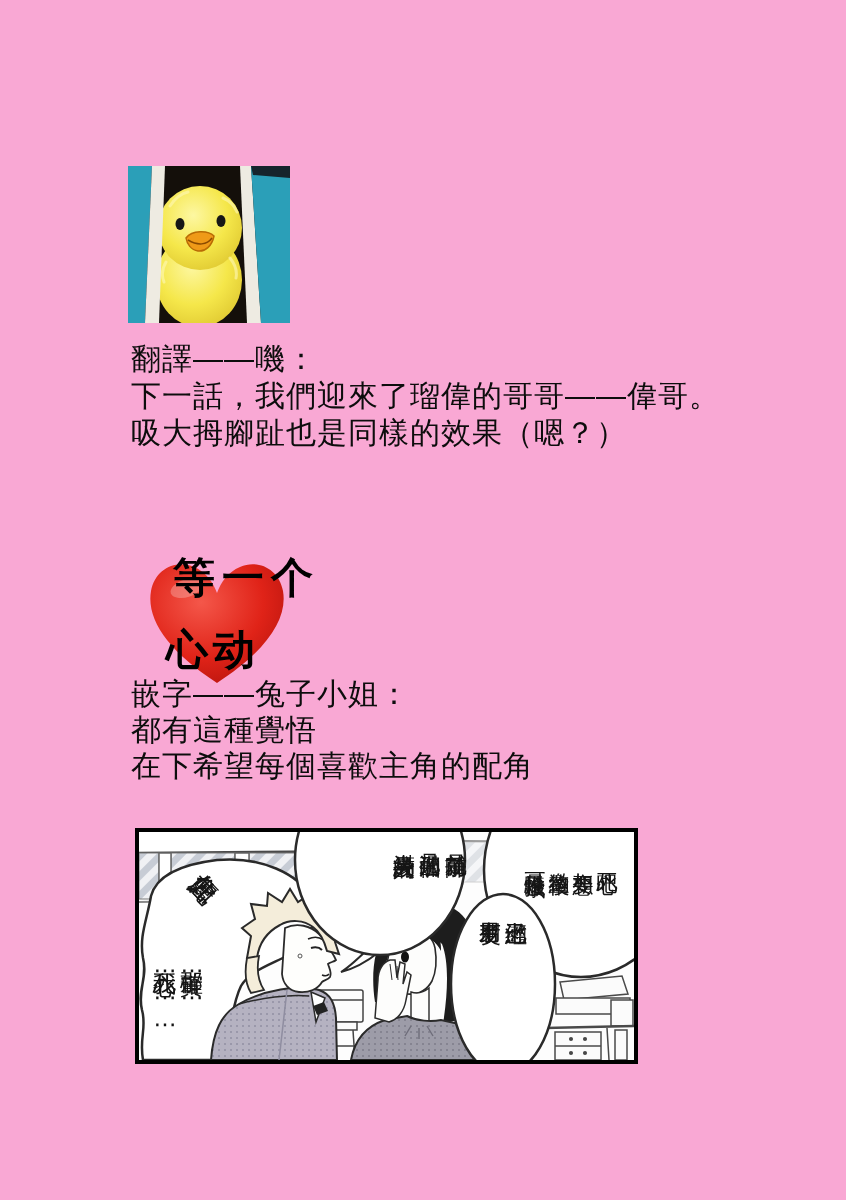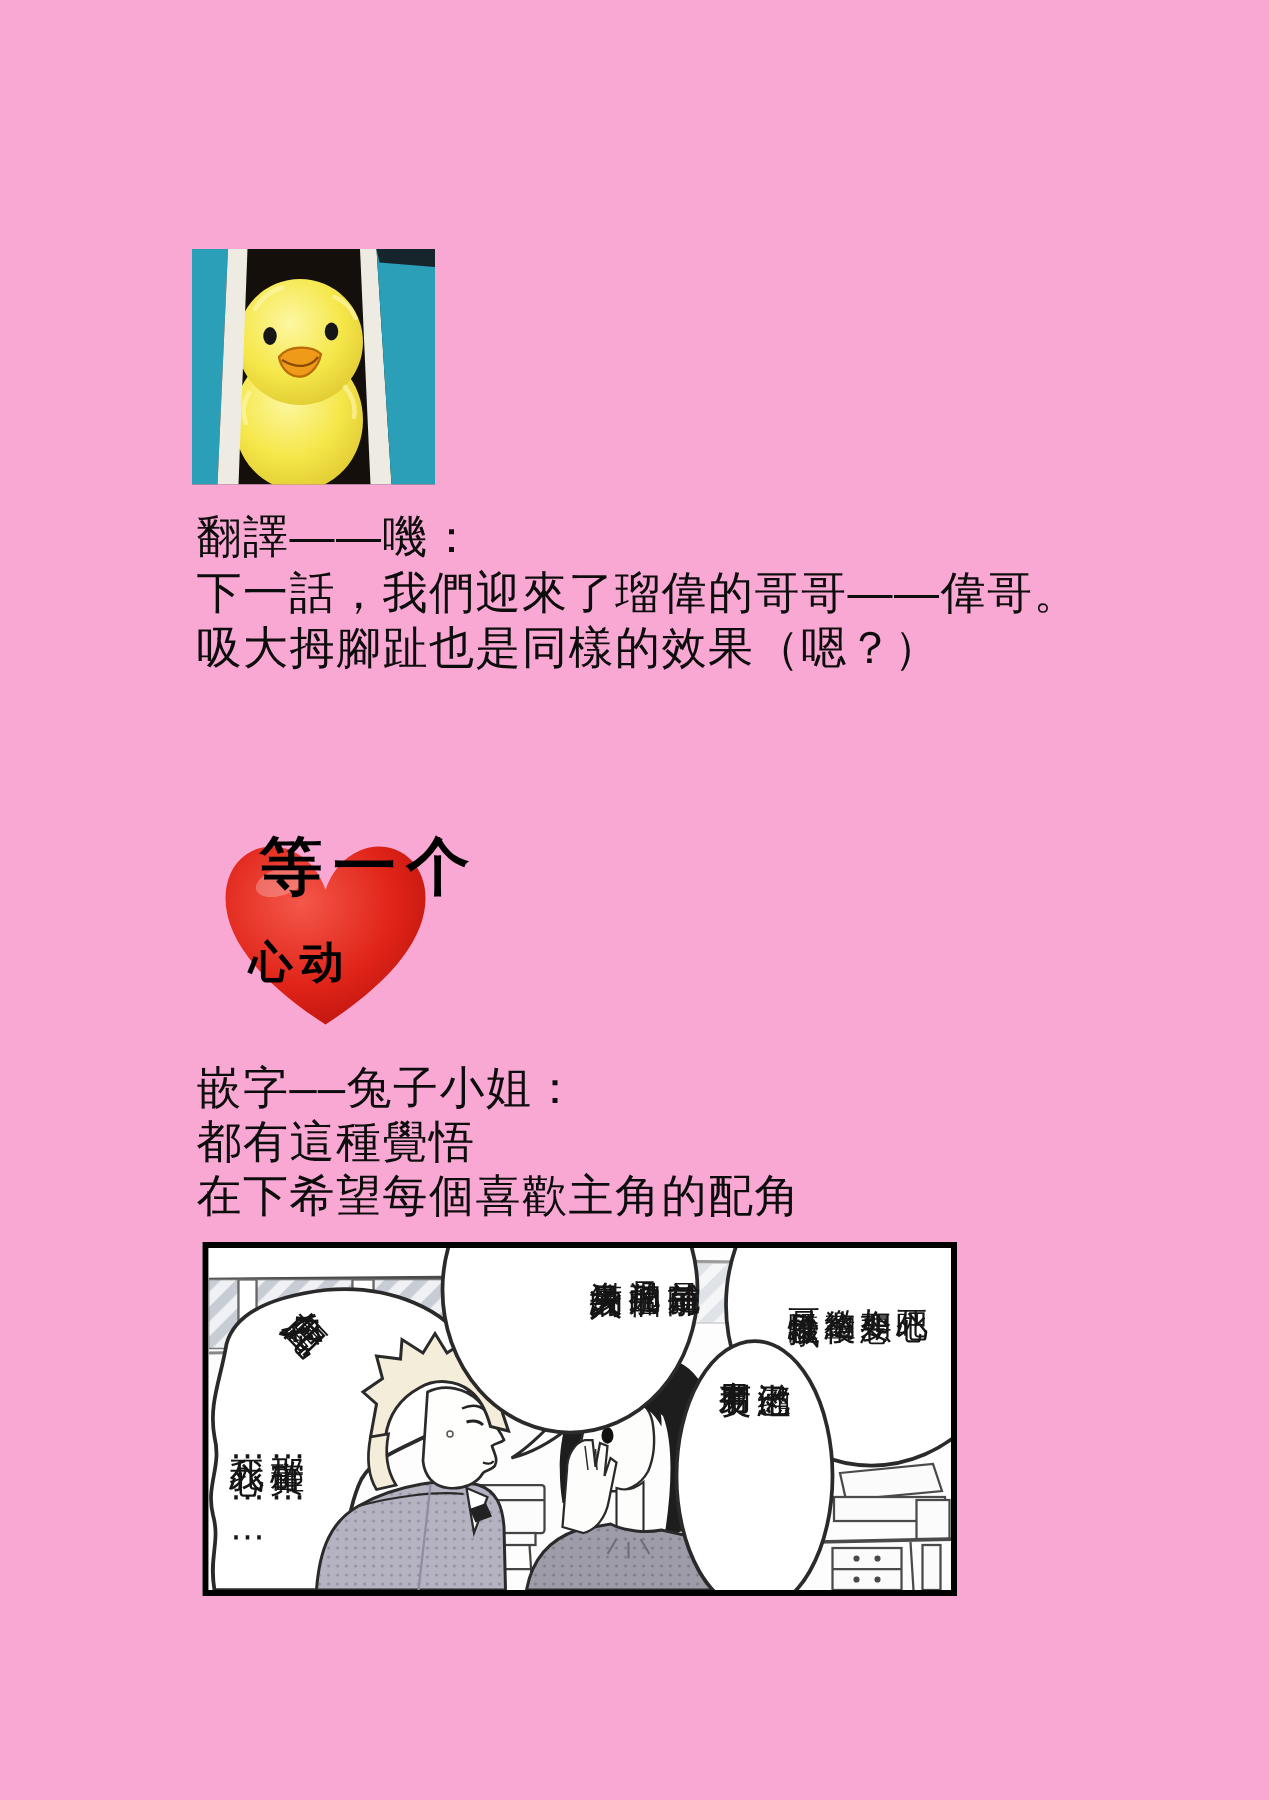--- a/index.html
+++ b/index.html
@@ -11,27 +11,27 @@
     font-family:"Liberation Sans",sans-serif;
     color:#111;
   }
   
   .photo{position:absolute;left:128px;top:166px;width:162px;height:157px;}
   .photo svg{display:block;}
   
   .note{position:absolute;left:131px;font-size:30px;line-height:37px;
         font-weight:500;color:#0d0d0d;letter-spacing:1px;white-space:nowrap;}
   .note-translator{top:340px;}
-  .note-typesetter{top:710px;line-height:36px;font-family:Liberation Mono, monospace;}
+  .note-typesetter{top:676px;line-height:36px;}
   
   .heart{position:absolute;left:141px;top:552px;width:152px;height:138px;}
   .heart svg{position:absolute;left:0;top:0;}
   .heart-text{position:absolute;color:#000;font-weight:600;white-space:nowrap;}
   .heart-text.top{left:5px;top:-2px;font-size:42px;letter-spacing:7px;margin-left:27px;}
-  .heart-text.bottom{left:25px;top:70px;font-size:29px;letter-spacing:5px;}
+  .heart-text.bottom{left:25px;top:70px;font-size:42px;letter-spacing:5px;}
   
   .panel{
     position:absolute;left:135px;top:828px;width:503px;height:236px;
     box-sizing:border-box;border:4px solid #000;background:#fff;overflow:hidden;
   }
   .panel-art{position:absolute;left:0;top:0;}
   .vtxt{
     position:absolute;
     writing-mode:vertical-rl;text-orientation:upright;
     white-space:pre-line;

